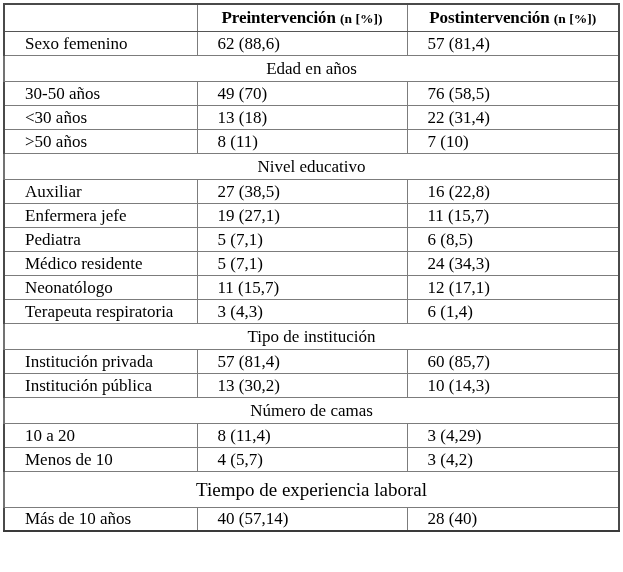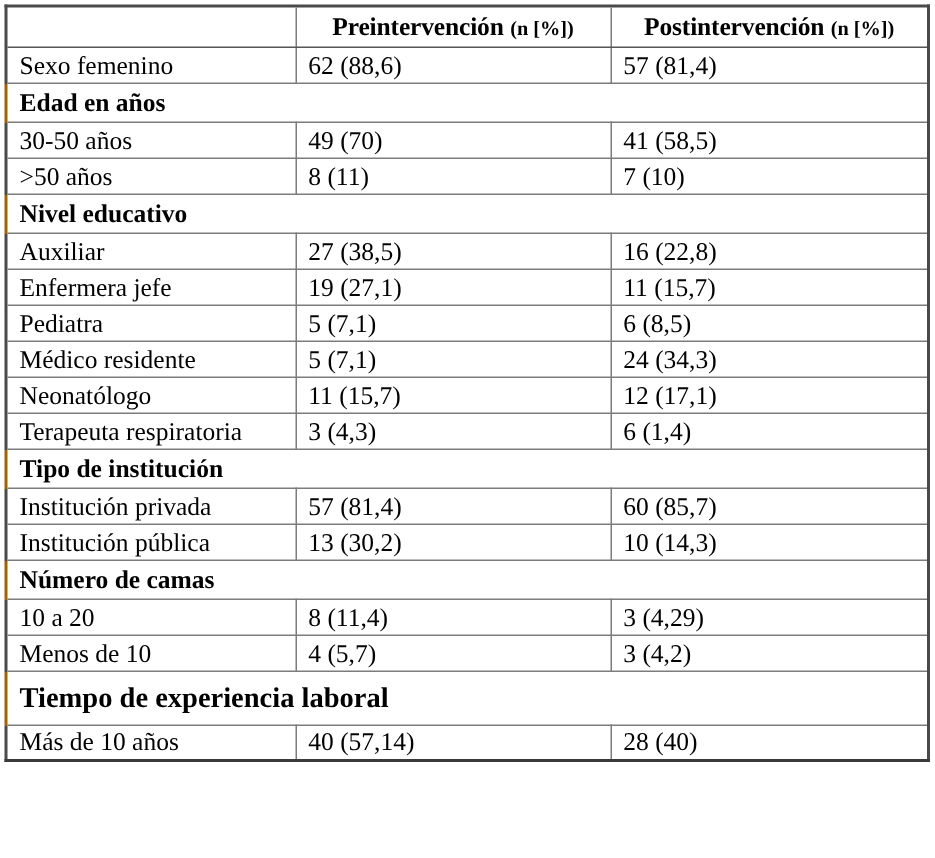--- a/index.html
+++ b/index.html
@@ -22,21 +22,21 @@
     width: 617px;
   }
   table.data-table {
     width: 617px;
     border-collapse: collapse;
     table-layout: fixed;
     background: #ffffff;
   }
   table.data-table td {
     border: 1px solid #7c7c7c;
-    padding: 0 8px;
+    padding: 0 20px;
     vertical-align: middle;
     font-size: 17px;
     line-height: 1;
     height: 24px;
     box-sizing: border-box;
     white-space: nowrap;
     overflow: hidden;
     margin-top: 32px;
   }
   
@@ -69,24 +69,25 @@
     font-weight: bold;
     letter-spacing: -0.1px;
   }
   .hdr-sub {
     font-size: 13.5px;
     font-weight: bold;
   }
 
   
   tr.section-row td {
-    font-weight: bold;
+    text-align: center;
+    font-weight: normal;
     font-size: 17px;
     height: 26px;
-    border-left: 2px solid #a16207;
+    border-left: 2px solid #737373;
     border-right: 2px solid #4a4a4a;
   }
   tr.section-row.tall td {
     height: 36px;
     font-size: 19px;
   }
 
   
   tr.data-row td.label {
     text-align: left;
@@ -122,21 +123,26 @@
           <td class="label">Sexo femenino</td>
           <td class="value">62 (88,6)</td>
           <td class="value last">57 (81,4)</td>
         </tr>
         <tr class="section-row">
           <td colspan="3">Edad en años</td>
         </tr>
         <tr class="data-row">
           <td class="label">30-50 años</td>
           <td class="value">49 (70)</td>
-          <td class="value last">41 (58,5)</td>
+          <td class="value last">76 (58,5)</td>
+        </tr>
+        <tr class="data-row">
+          <td class="label">&lt;30 años</td>
+          <td class="value">13 (18)</td>
+          <td class="value last">22 (31,4)</td>
         </tr>
         <tr class="data-row">
           <td class="label">&gt;50 años</td>
           <td class="value">8 (11)</td>
           <td class="value last">7 (10)</td>
         </tr>
         <tr class="section-row">
           <td colspan="3">Nivel educativo</td>
         </tr>
         <tr class="data-row">

